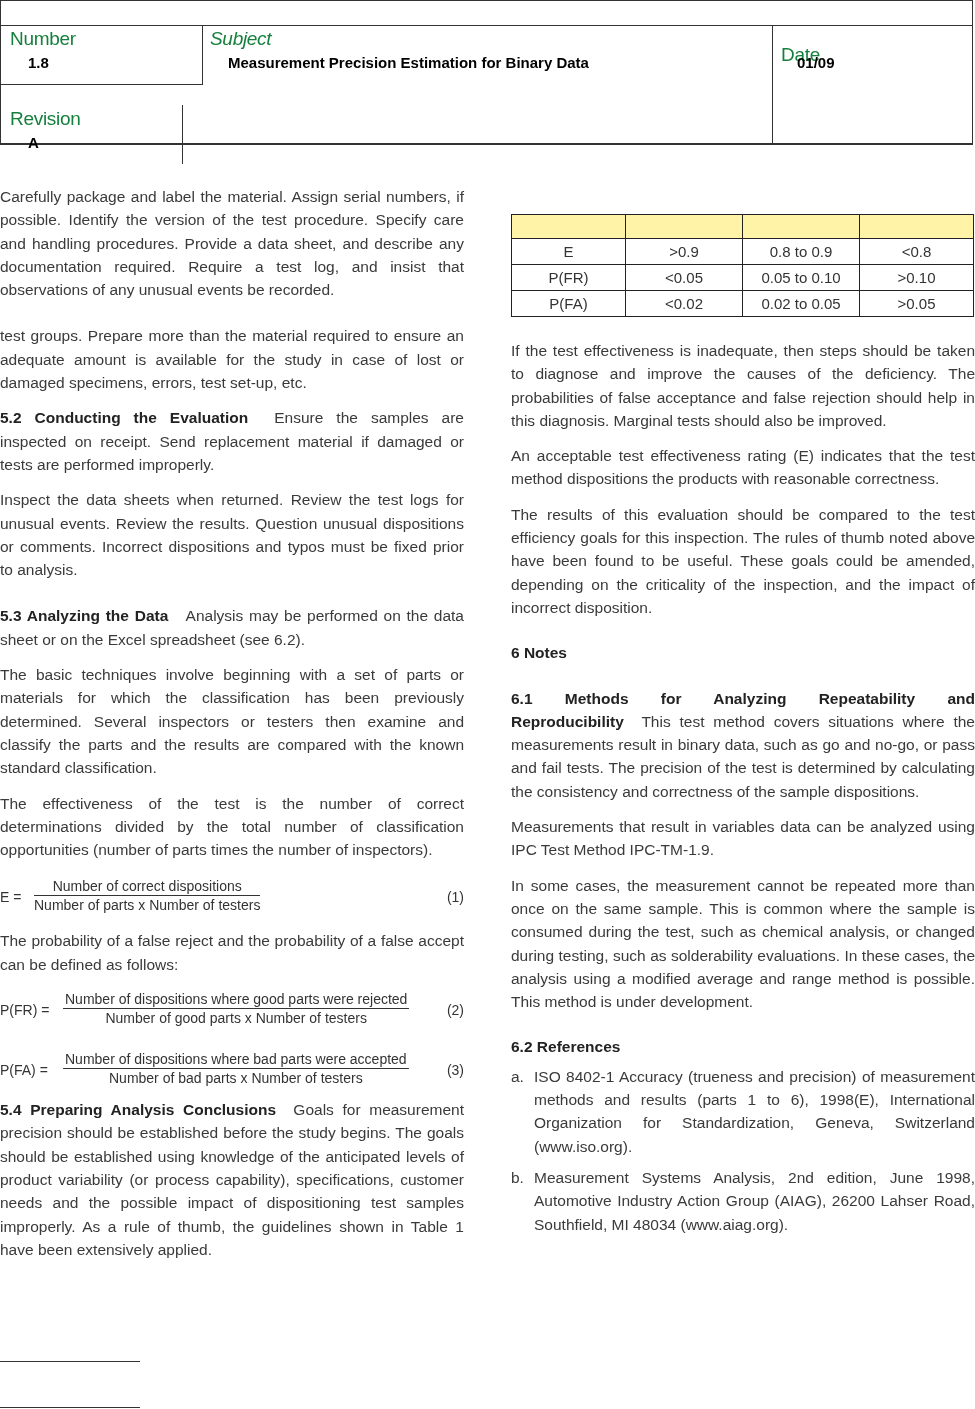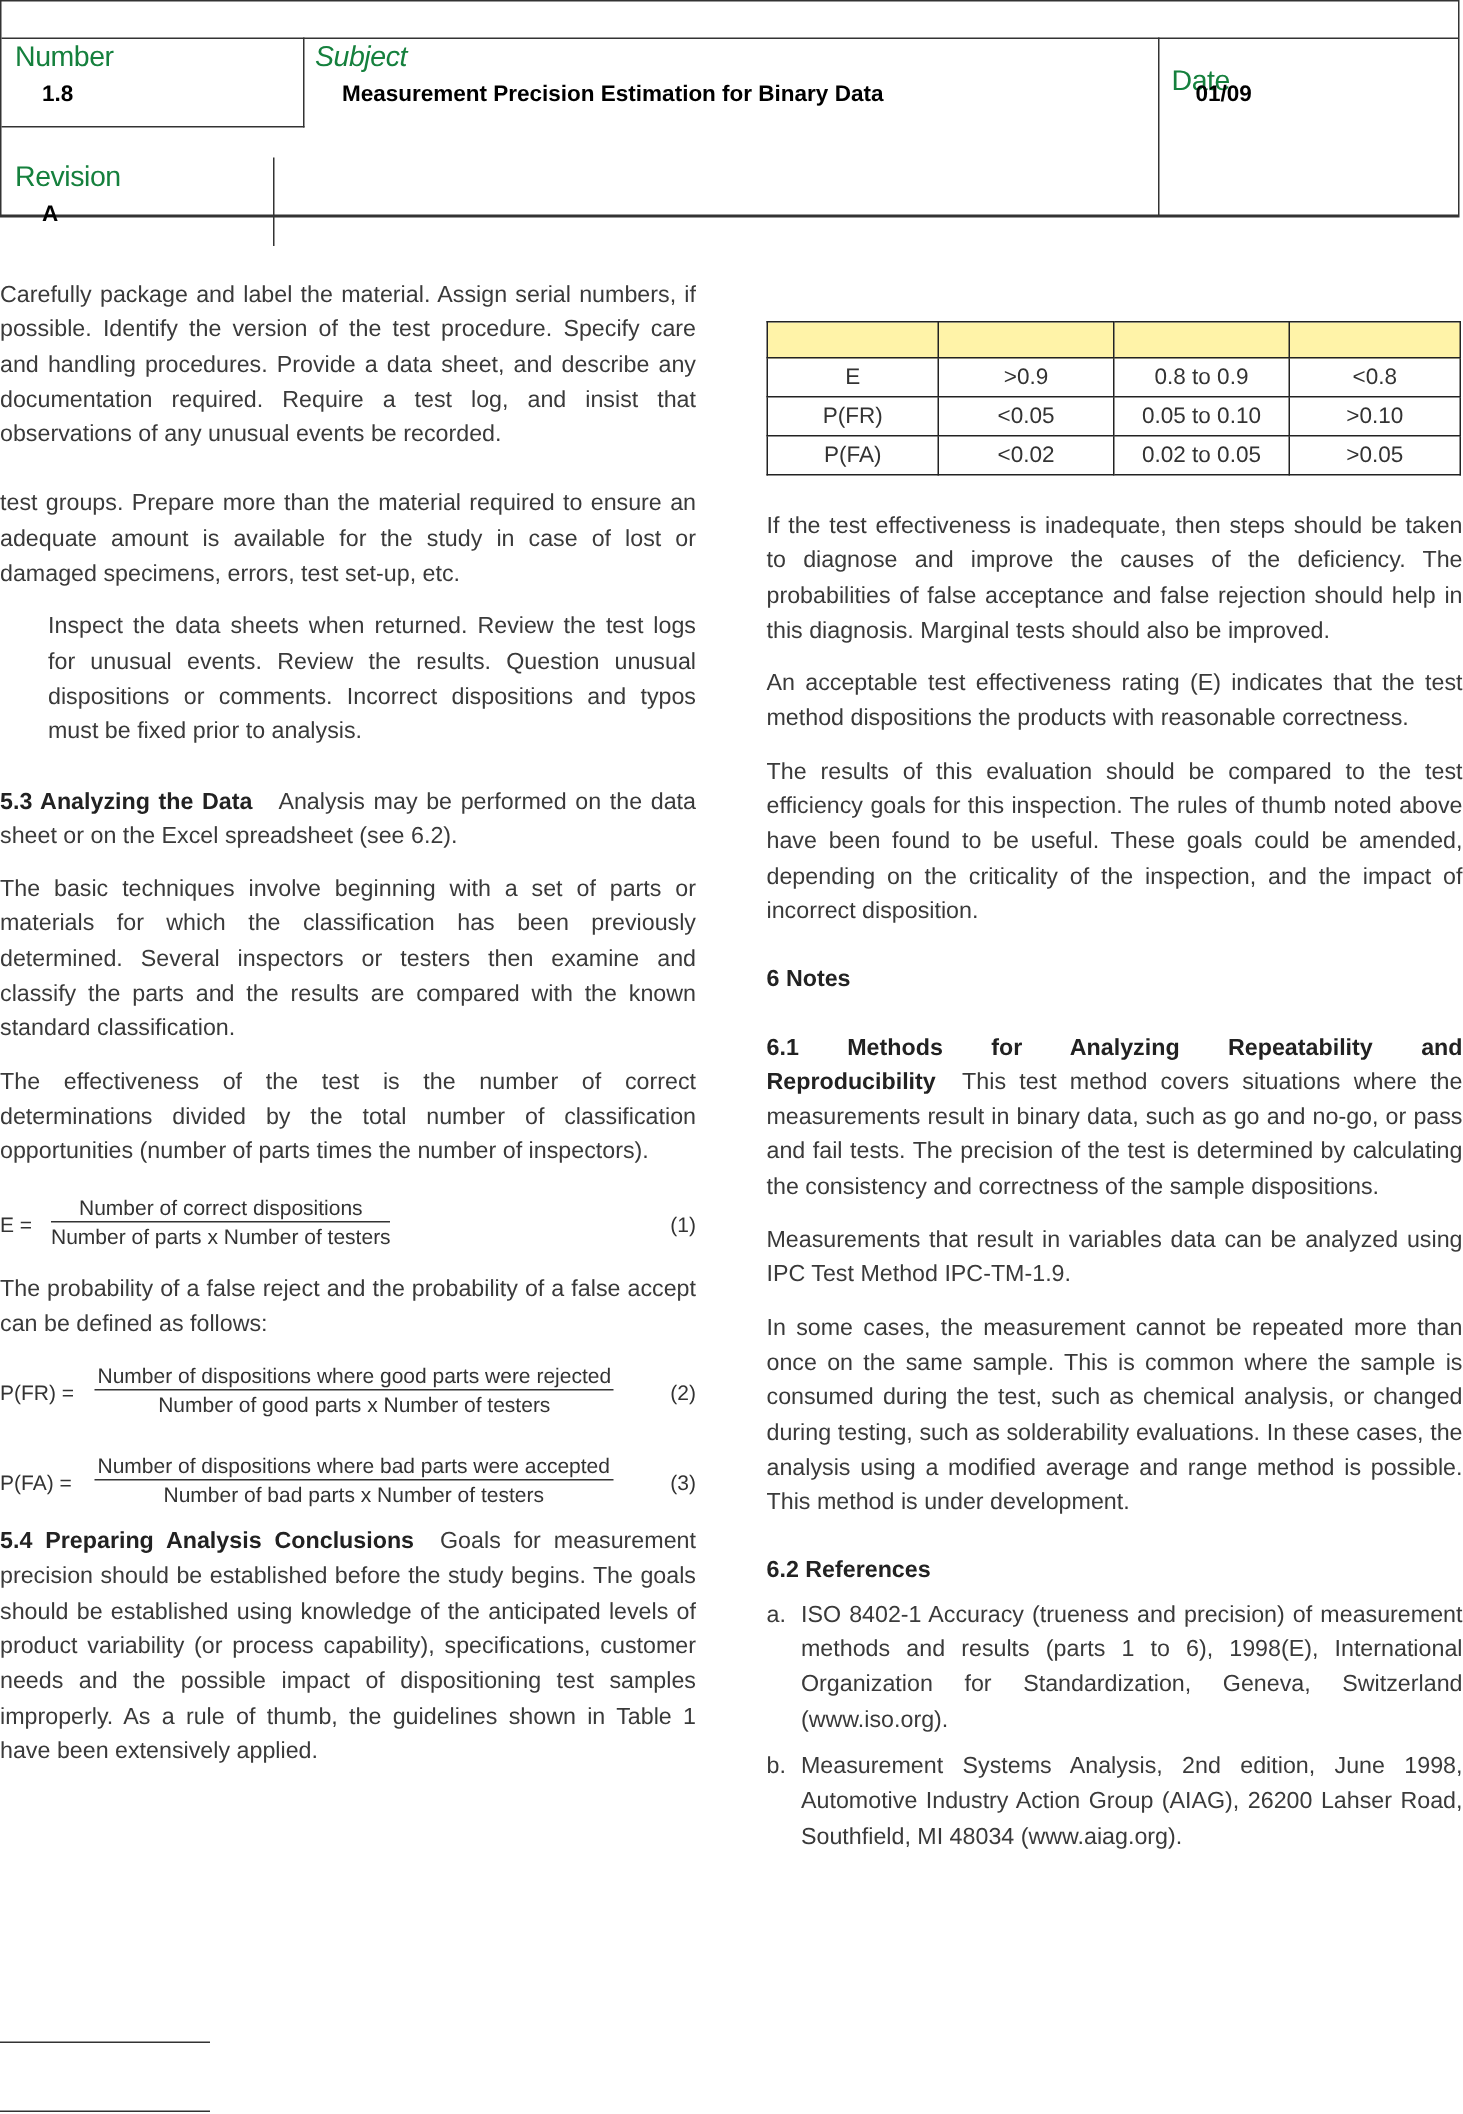--- a/index.html
+++ b/index.html
@@ -53,21 +53,22 @@
   </div>
   <div class="hcell" style="left:772px;top:24px;width:200px;height:119px;">
     <span class="hlabel" style="left:8px;margin-top:16px;">Date</span>
     <span class="hvalue" style="left:24px;">01/09</span>
   </div>
 </div>
 
 <div class="col left" style="top:185px;">
   <p style="margin-bottom:23px;">Carefully package and label the material. Assign serial numbers, if possible. Identify the version of the test procedure. Specify care and handling procedures. Provide a data sheet, and describe any documentation required. Require a test log, and insist that observations of any unusual events be recorded.</p>
   <p>test groups. Prepare more than the material required to ensure an adequate amount is available for the study in case of lost or damaged specimens, errors, test set-up, etc.</p>
-  <p style="margin-bottom:23px;padding-left:32px;">Inspect the data sheets when returned. Review the test logs for unusual events. Review the results. Question unusual dispositions or comments. Incorrect dispositions and typos must be fixed prior to analysis.</p>
+  <p><span class="sec">5.2  Conducting the Evaluation</span>&nbsp;&nbsp;<span>Ensure the samples are inspected on receipt. Send replacement material if damaged or tests are performed improperly.</span></p>
+  <p style="margin-bottom:23px;">Inspect the data sheets when returned. Review the test logs for unusual events. Review the results. Question unusual dispositions or comments. Incorrect dispositions and typos must be fixed prior to analysis.</p>
   <p><span class="sec">5.3  Analyzing the Data</span>&nbsp;&nbsp;&nbsp;<span>Analysis may be performed on the data sheet or on the Excel spreadsheet (see 6.2).</span></p>
   <p>The basic techniques involve beginning with a set of parts or materials for which the classification has been previously determined. Several inspectors or testers then examine and classify the parts and the results are compared with the known standard classification.</p>
   <p style="margin-bottom:16px;">The effectiveness of the test is the number of correct determinations divided by the total number of classification opportunities (number of parts times the number of inspectors).</p>
 
   <div class="eq" style="margin-bottom:14px;">
     <span class="lhs">E  =</span>
     <div class="frac" style="left:34px;">
       <div class="num">Number of correct dispositions</div>
       <div class="den">Number of parts x Number of testers</div>
     </div>

